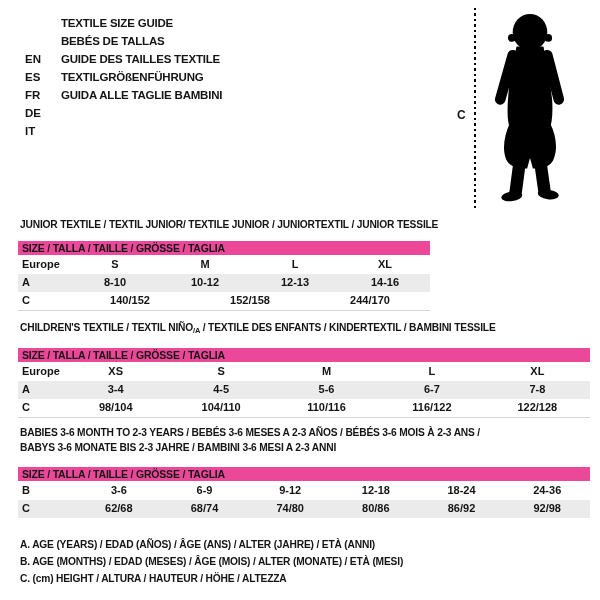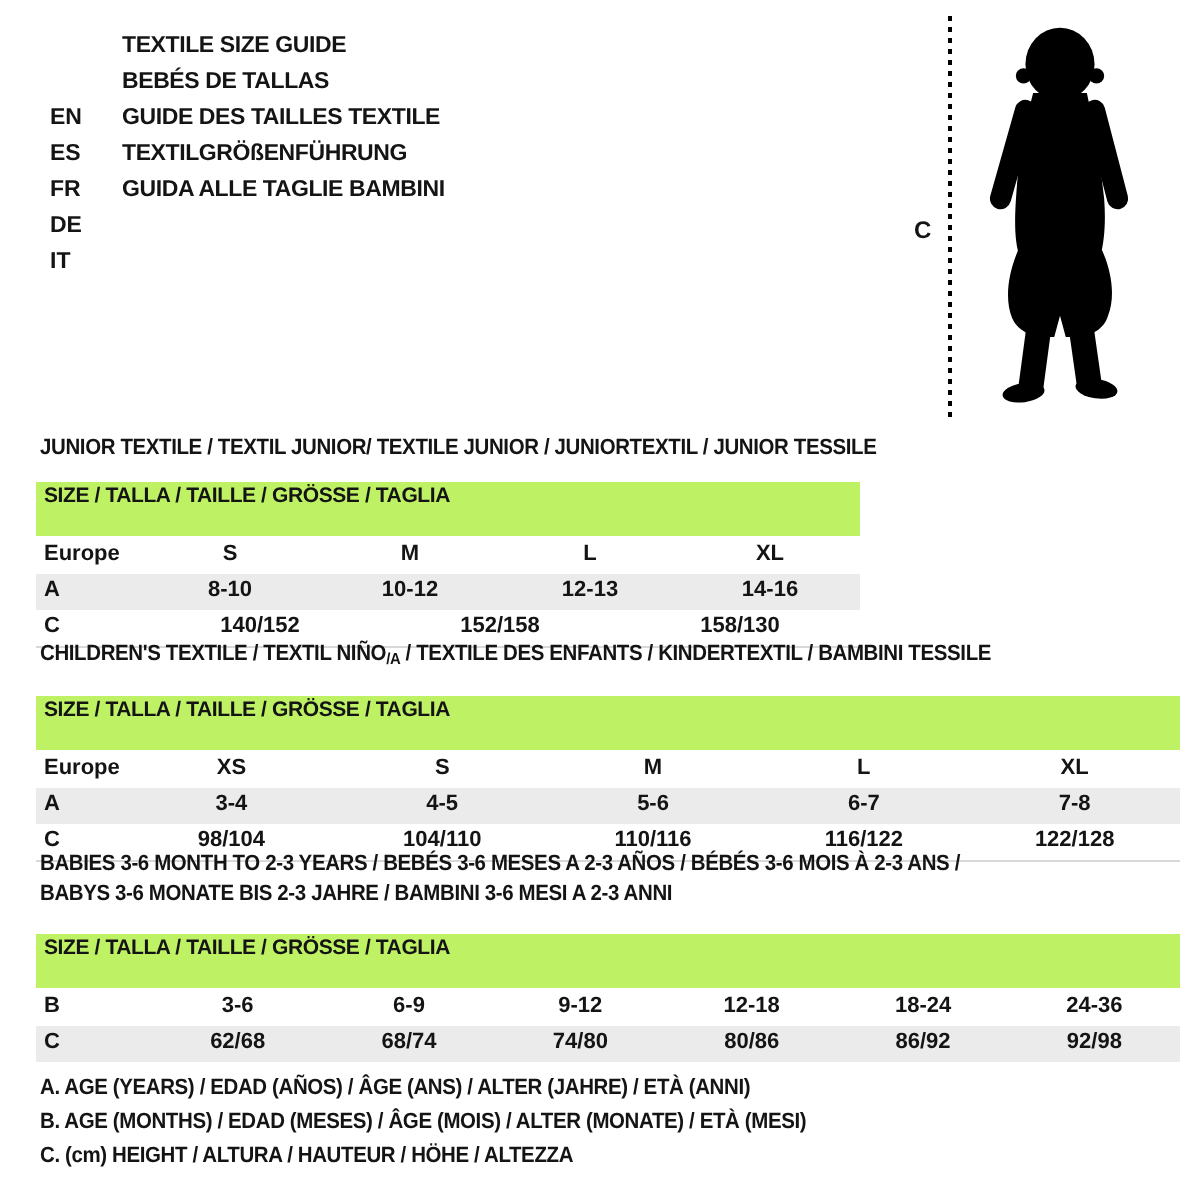--- a/index.html
+++ b/index.html
@@ -27,21 +27,21 @@
     letter-spacing:-0.2px;transform:scaleX(0.93);transform-origin:left center;
   }
   .subA{font-size:8px;position:relative;top:2px;}
   
   .table{position:absolute;left:18px;}
   .t1{width:412px;top:241px;}
   .t2{width:572px;top:348px;}
   .t3{width:572px;top:467px;}
   .rule{border-bottom:1px solid #d8d8d8;}
   .sizebar{
-    height:27px;line-height:14px;background:#bef264;padding-left:4px;
+    height:14px;line-height:14px;background:#ec4899;padding-left:4px;
     margin-bottom:1px;font-size:10.5px;letter-spacing:-0.2px;white-space:nowrap;
   }
   .trow{display:flex;height:18px;line-height:16px;font-size:11px;}
   .shaded{background:#ebebeb;}
   .tlabel{padding-left:4px;box-sizing:border-box;text-align:left;}
   .t1 .tlabel{width:52px;}
   .t2 .tlabel{width:45px;}
   .t3 .tlabel{width:58px;}
   .tcell{flex:1;text-align:center;}
   
@@ -113,21 +113,21 @@
       <span class="tlabel">A</span>
       <span class="tcell">8-10</span>
       <span class="tcell">10-12</span>
       <span class="tcell">12-13</span>
       <span class="tcell">14-16</span>
     </div>
     <div class="trow">
       <span class="tlabel">C</span>
       <span class="tcell">140/152</span>
       <span class="tcell">152/158</span>
-      <span class="tcell">158/130</span>
+      <span class="tcell">244/170</span>
     </div>
   </div>
 
   <div class="sect-title" style="top:320px;"><span>CHILDREN'S TEXTILE / TEXTIL NIÑO</span><span class="subA">/A</span><span> / TEXTILE DES ENFANTS / KINDERTEXTIL / BAMBINI TESSILE</span></div>
   <div class="table t2 rule">
     <div class="sizebar">SIZE / TALLA / TAILLE / GRÖSSE / TAGLIA</div>
     <div class="trow">
       <span class="tlabel">Europe</span>
       <span class="tcell">XS</span>
       <span class="tcell">S</span>

